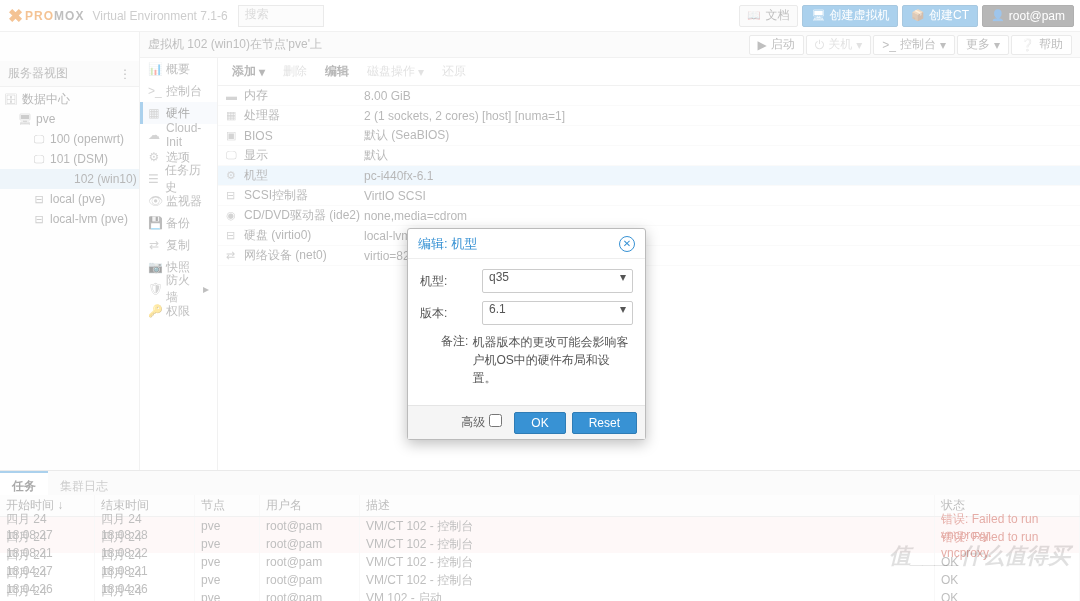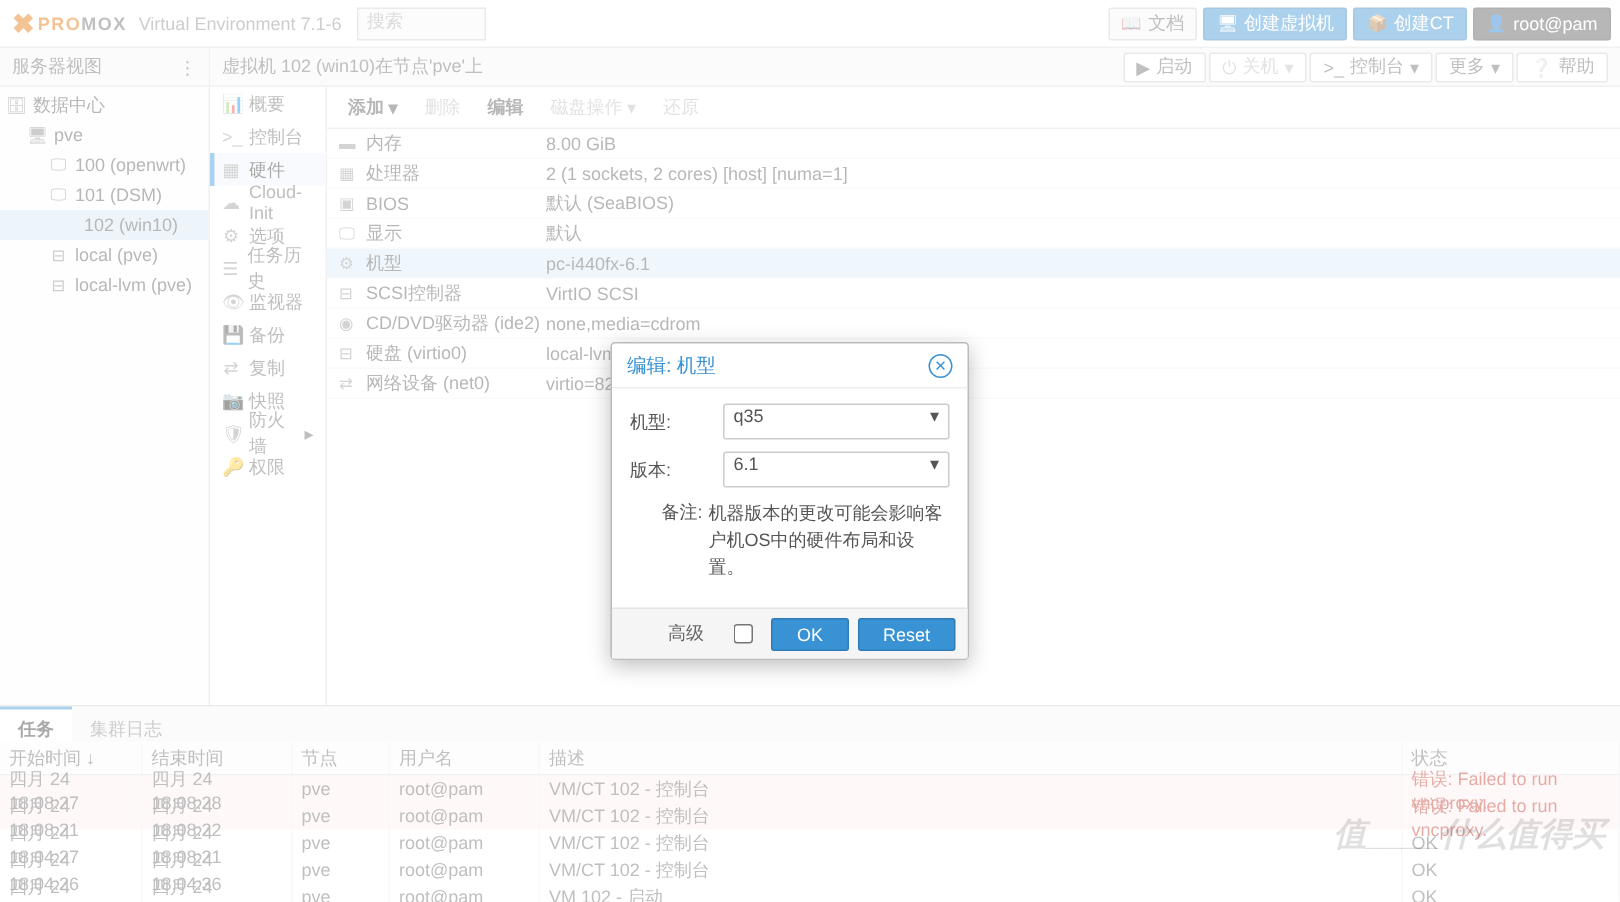--- a/index.html
+++ b/index.html
@@ -12,26 +12,26 @@
 .subt{margin-left:8px;color:#888;font-size:12px;}
 .search{margin-left:10px;border:1px solid #ccc;height:22px;width:86px;padding:0 6px;color:#aaa;display:flex;background:#f8f8f8;}
 .spacer{flex:1;}
 .hbtn{height:22px;padding:0 8px;margin-left:4px;border:1px solid #ccc;border-radius:2px;display:flex;align-items:center;background:#f5f5f5;color:#666;cursor:pointer;gap:4px;}
 .hbtn.blue{background:#3892d4;color:#fff;border-color:#2f7cb5;}
 .hbtn.dark{background:#555;color:#fff;border-color:#444;}
 .hbtn .ic{font-size:11px;}
 .panel-hdr{background:#f5f5f5;border-bottom:1px solid #ddd;height:26px;display:flex;align-items:center;padding:0 8px;color:#666;}
 .main{display:flex;height:438px;}
 .tree{width:140px;border-right:1px solid #ddd;background:#fcfcfc;display:flex;flex-direction:column;}
-.tree .panel-hdr{justify-content:space-between;}
+.tree .panel-hdr{justify-content:space-between;margin-top:29px;}
 .tree-list{padding:2px 0;}
 .tree-item{display:flex;align-items:center;height:20px;padding-left:4px;color:#555;gap:4px;cursor:pointer;}
 .tree-item.sel{background:#d6e7f3;}
 .tree-item .ic{width:14px;text-align:center;font-size:11px;color:#888;}
-.ind1{padding-left:18px;} .ind2{padding-left:32px;} .ind3{padding-left:56px;}
+.ind1{padding-left:18px;} .ind2{padding-left:32px;} .ind3{padding-left:74px;}
 .content{flex:1;display:flex;flex-direction:column;}
 .crumb{height:26px;background:#f5f5f5;border-bottom:1px solid #ddd;display:flex;align-items:center;padding:0 8px;color:#666;}
 .actions{display:flex;align-items:center;gap:2px;margin-left:auto;}
 .actbtn{height:20px;padding:0 8px;border:1px solid #ccc;border-radius:2px;display:flex;align-items:center;gap:4px;color:#666;background:#fff;cursor:pointer;}
 .actbtn.dis{color:#bbb;}
 .body{flex:1;display:flex;}
 .sidemenu{width:78px;border-right:1px solid #ddd;background:#fff;}
 .sm-item{height:22px;display:flex;align-items:center;padding:0 8px;gap:6px;color:#666;cursor:pointer;}
 .sm-item.sel{background:#eef4fa;border-left:3px solid #3892d4;padding-left:5px;color:#333;}
 .sm-item .ic{width:12px;text-align:center;color:#999;}
@@ -60,21 +60,21 @@
 .dlg-hd{height:30px;display:flex;align-items:center;padding:0 10px;border-bottom:1px solid #eee;}
 .dlg-hd span{color:#3892d4;font-size:13px;}
 .dlg-hd .cx{margin-left:auto;width:16px;height:16px;border:1px solid #3892d4;border-radius:50%;display:flex;align-items:center;justify-content:center;color:#3892d4;font-size:10px;cursor:pointer;}
 .dlg-bd{padding:10px 12px;}
 .dlg-bd .row{display:flex;align-items:center;margin-bottom:8px;}
 .dlg-bd .lab{width:62px;color:#555;}
 .sel{}
 .dlg-bd .sel-box{flex:1;height:24px;border:1px solid #ccc;border-radius:2px;display:flex;align-items:flex-start;padding:0 6px;color:#555;justify-content:space-between;cursor:pointer;}
 .dlg-bd .note{color:#555;line-height:1.5;}
 .dlg-ft{height:34px;background:#f5f5f5;border-top:1px solid #e5e5e5;display:flex;align-items:center;justify-content:flex-end;gap:6px;padding:0 8px;}
-.dlg-ft .adv{display:flex;align-items:center;gap:20px;color:#666;margin-right:6px;}
+.dlg-ft .adv{display:flex;align-items:flex-start;gap:4px;color:#666;margin-right:6px;}
 .dlg-ft .btn{height:22px;padding:0 16px;border-radius:2px;background:#3892d4;color:#fff;border:1px solid #2f7cb5;display:flex;align-items:center;cursor:pointer;}
 .watermark{position:absolute;right:10px;bottom:30px;font-size:22px;color:rgba(0,0,0,0.12);font-style:italic;font-weight:bold;pointer-events:none;}
 </style>
 </head>
 <body>
 
 <div class="hdr">
   <div class="logo">
     <span class="x">✖</span>
     <span class="pro">PRO</span>

